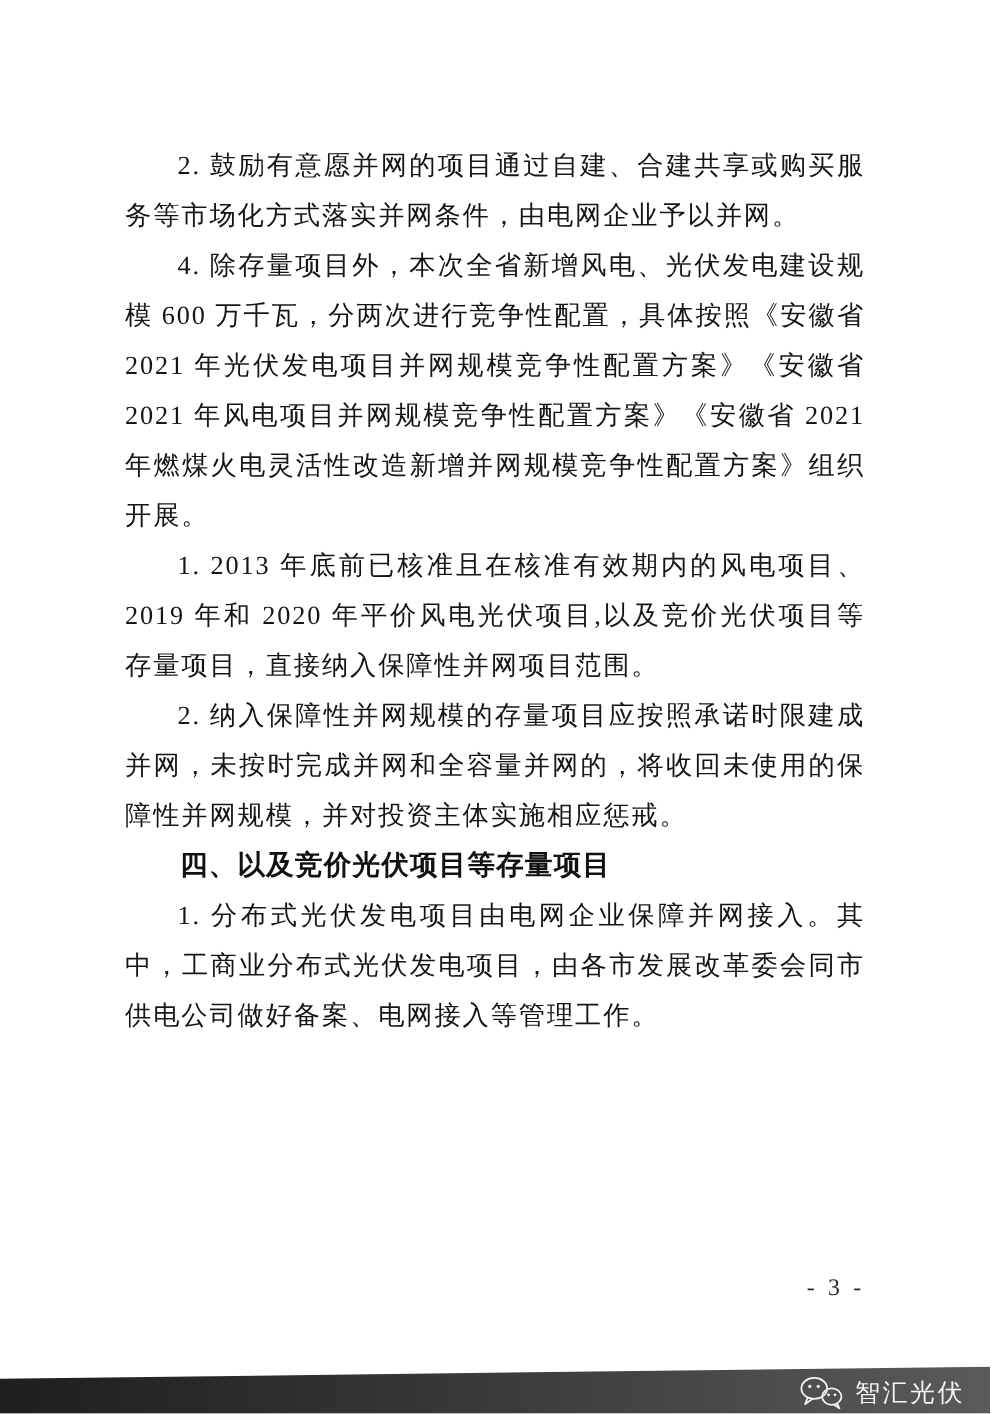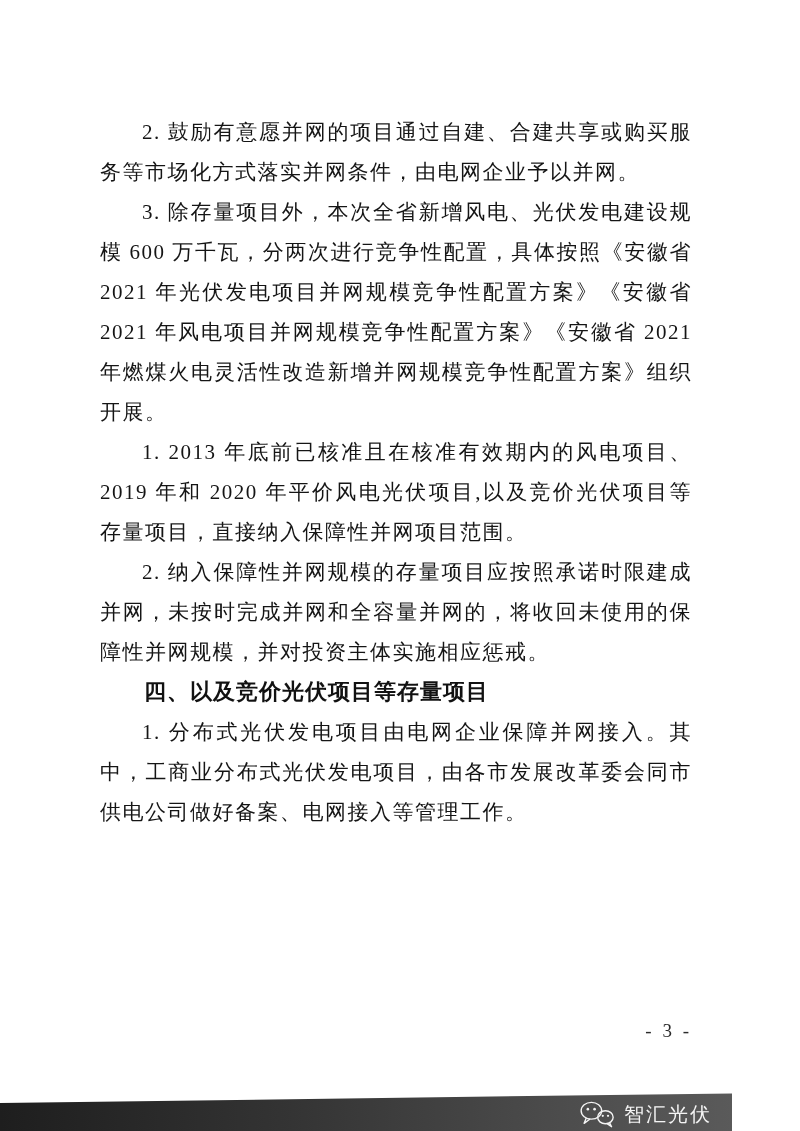--- a/index.html
+++ b/index.html
@@ -49,21 +49,21 @@
     width: 592px;
     text-align: right;
     font-size: 19px;
     letter-spacing: 3px;
     color: #2b2b2b;
   }
   .footer-bar {
     position: absolute;
     left: 0;
     bottom: 0;
-    width: 732px;
+    width: 792px;
     height: 40px;
     box-sizing: border-box;
     background: linear-gradient(90deg, #1e1e1e 0%, #343434 40%, #4d4d4d 78%, #5a5a5a 100%);
     clip-path: polygon(0 30%, 100% 6%, 100% 100%, 0 100%);
     display: flex;
     align-items: center;
     justify-content: flex-end;
     padding-right: 20px;
   }
   .brand {
@@ -81,21 +81,21 @@
     color: #f4f4f4;
   }
 </style>
 </head>
 <body>
 
 <div class="page">
 
   <main class="doc">
     <p>2. 鼓励有意愿并网的项目通过自建、合建共享或购买服务等市场化方式落实并网条件，由电网企业予以并网。</p>
-    <p>3. 除存量项目外，本次全省新增风电、光伏发电建设规模 600 万千瓦，分两次进行竞争性配置，具体按照《安徽省 2021 年光伏发电项目并网规模竞争性配置方案》《安徽省 2021 年风电项目并网规模竞争性配置方案》《安徽省 2021 年燃煤火电灵活性改造新增并网规模竞争性配置方案》组织开展。</p>
+    <p>4. 除存量项目外，本次全省新增风电、光伏发电建设规模 600 万千瓦，分两次进行竞争性配置，具体按照《安徽省 2021 年光伏发电项目并网规模竞争性配置方案》《安徽省 2021 年风电项目并网规模竞争性配置方案》《安徽省 2021 年燃煤火电灵活性改造新增并网规模竞争性配置方案》组织开展。</p>
     <p>1. 2013 年底前已核准且在核准有效期内的风电项目、2019 年和 2020 年平价风电光伏项目,以及竞价光伏项目等存量项目，直接纳入保障性并网项目范围。</p>
     <p>2. 纳入保障性并网规模的存量项目应按照承诺时限建成并网，未按时完成并网和全容量并网的，将收回未使用的保障性并网规模，并对投资主体实施相应惩戒。</p>
     <h2>四、以及竞价光伏项目等存量项目</h2>
     <p>1. 分布式光伏发电项目由电网企业保障并网接入。其中，工商业分布式光伏发电项目，由各市发展改革委会同市供电公司做好备案、电网接入等管理工作。</p>
   </main>
 
   <div class="page-number">- 3 -</div>
 
   <div class="footer-bar">
     <div class="brand">

